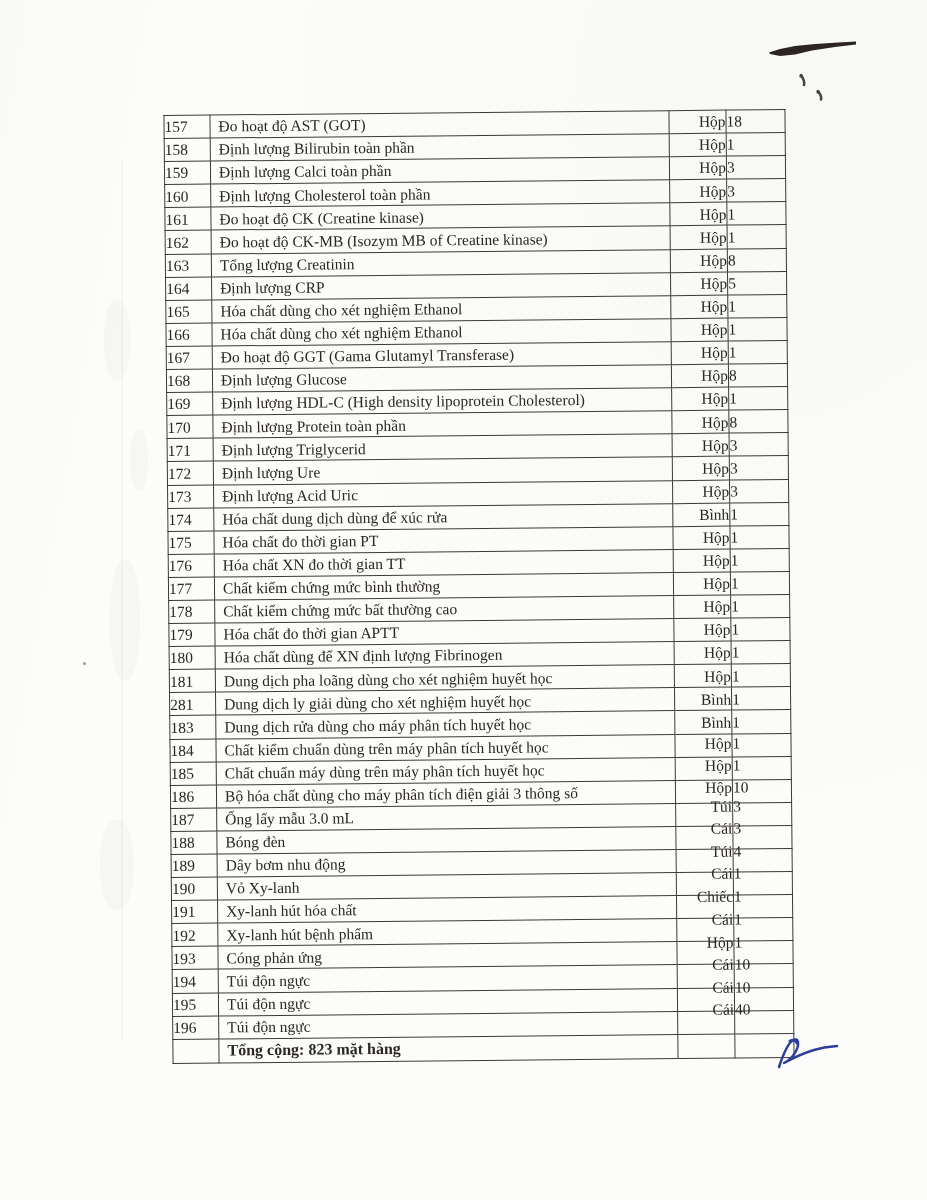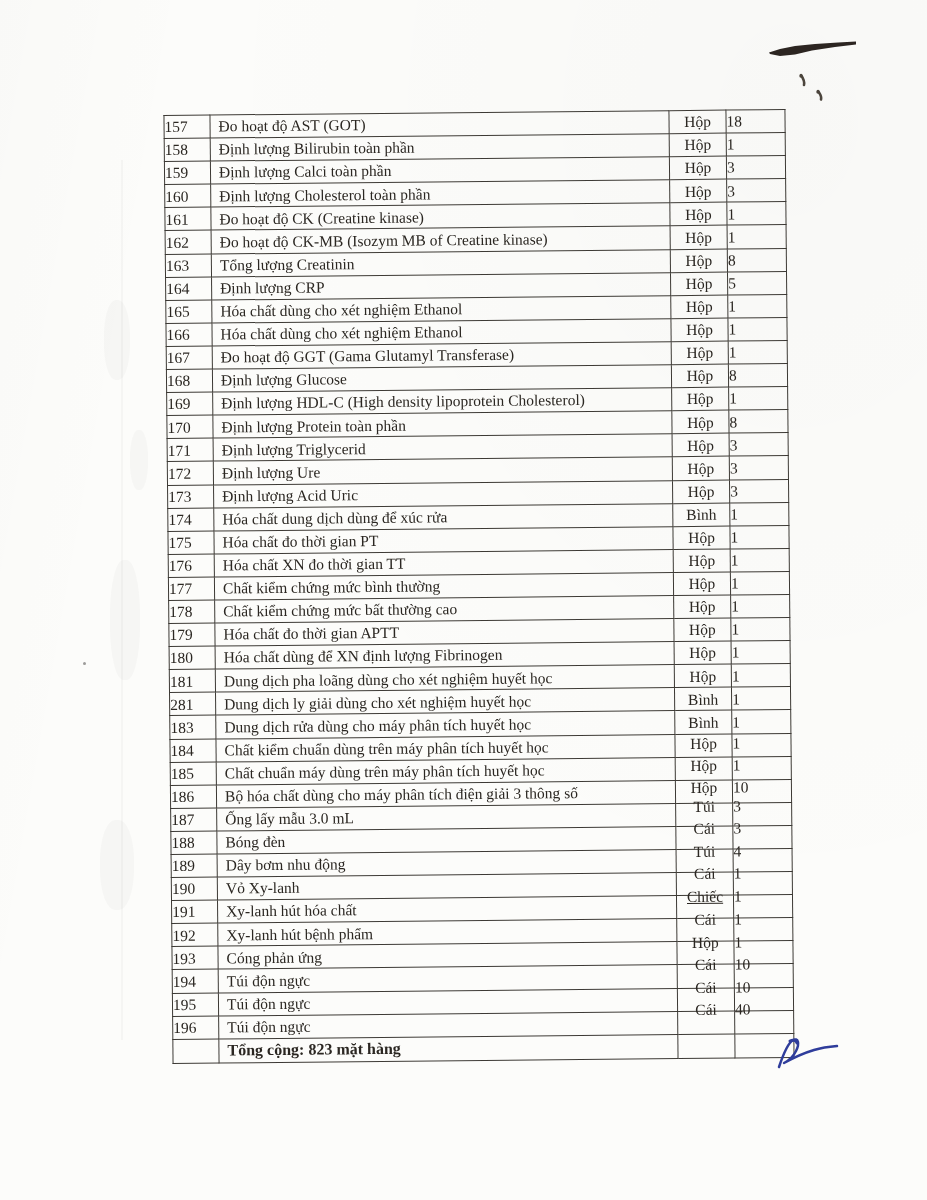--- a/index.html
+++ b/index.html
@@ -75,21 +75,21 @@
   .scan-table td {
     border: 1.4px solid #3d3a35;
     padding: 0;
     overflow: visible;
     white-space: nowrap;
   }
   .scan-table tr { height: 23.1px; }
   .scan-table tr.total-row { height: 24px; }
   td.c-no   { text-align: left; }
   td.c-name { text-align: left; padding-left: 8px; }
-  td.c-unit { text-align: center; border-radius: 11px; }
+  td.c-unit { text-align: right; border-radius: 11px; }
   td.c-qty  { }
   td span.cellv { display: inline-block; }
   .total-row td.c-name { font-weight: bold; font-size: 16px; }
 
   
   svg.overlay {
     position: absolute;
     inset: 0;
     width: 927px;
     height: 1200px;
@@ -316,21 +316,21 @@
         </tr>
         <tr class="item-row">
           <td class="c-no"><span class="cellv">190</span></td>
           <td class="c-name"><span class="cellv">Vỏ Xy-lanh</span></td>
           <td class="c-unit"><span class="cellv" style="transform: translateY(-10px);">Cái</span></td>
           <td class="c-qty"><span class="cellv" style="transform: translateY(-10px);">1</span></td>
         </tr>
         <tr class="item-row">
           <td class="c-no"><span class="cellv">191</span></td>
           <td class="c-name"><span class="cellv">Xy-lanh hút hóa chất</span></td>
-          <td class="c-unit"><span class="cellv" style="transform: translateY(-10px); text-decoration: underline;">Chiếc</span></td>
+          <td class="c-unit"><span class="cellv" style="transform: translateY(-10px);">Chiếc</span></td>
           <td class="c-qty"><span class="cellv" style="transform: translateY(-10px);">1</span></td>
         </tr>
         <tr class="item-row">
           <td class="c-no"><span class="cellv">192</span></td>
           <td class="c-name"><span class="cellv">Xy-lanh hút bệnh phẩm</span></td>
           <td class="c-unit"><span class="cellv" style="transform: translateY(-11px);">Cái</span></td>
           <td class="c-qty"><span class="cellv" style="transform: translateY(-11px);">1</span></td>
         </tr>
         <tr class="item-row">
           <td class="c-no"><span class="cellv">193</span></td>

